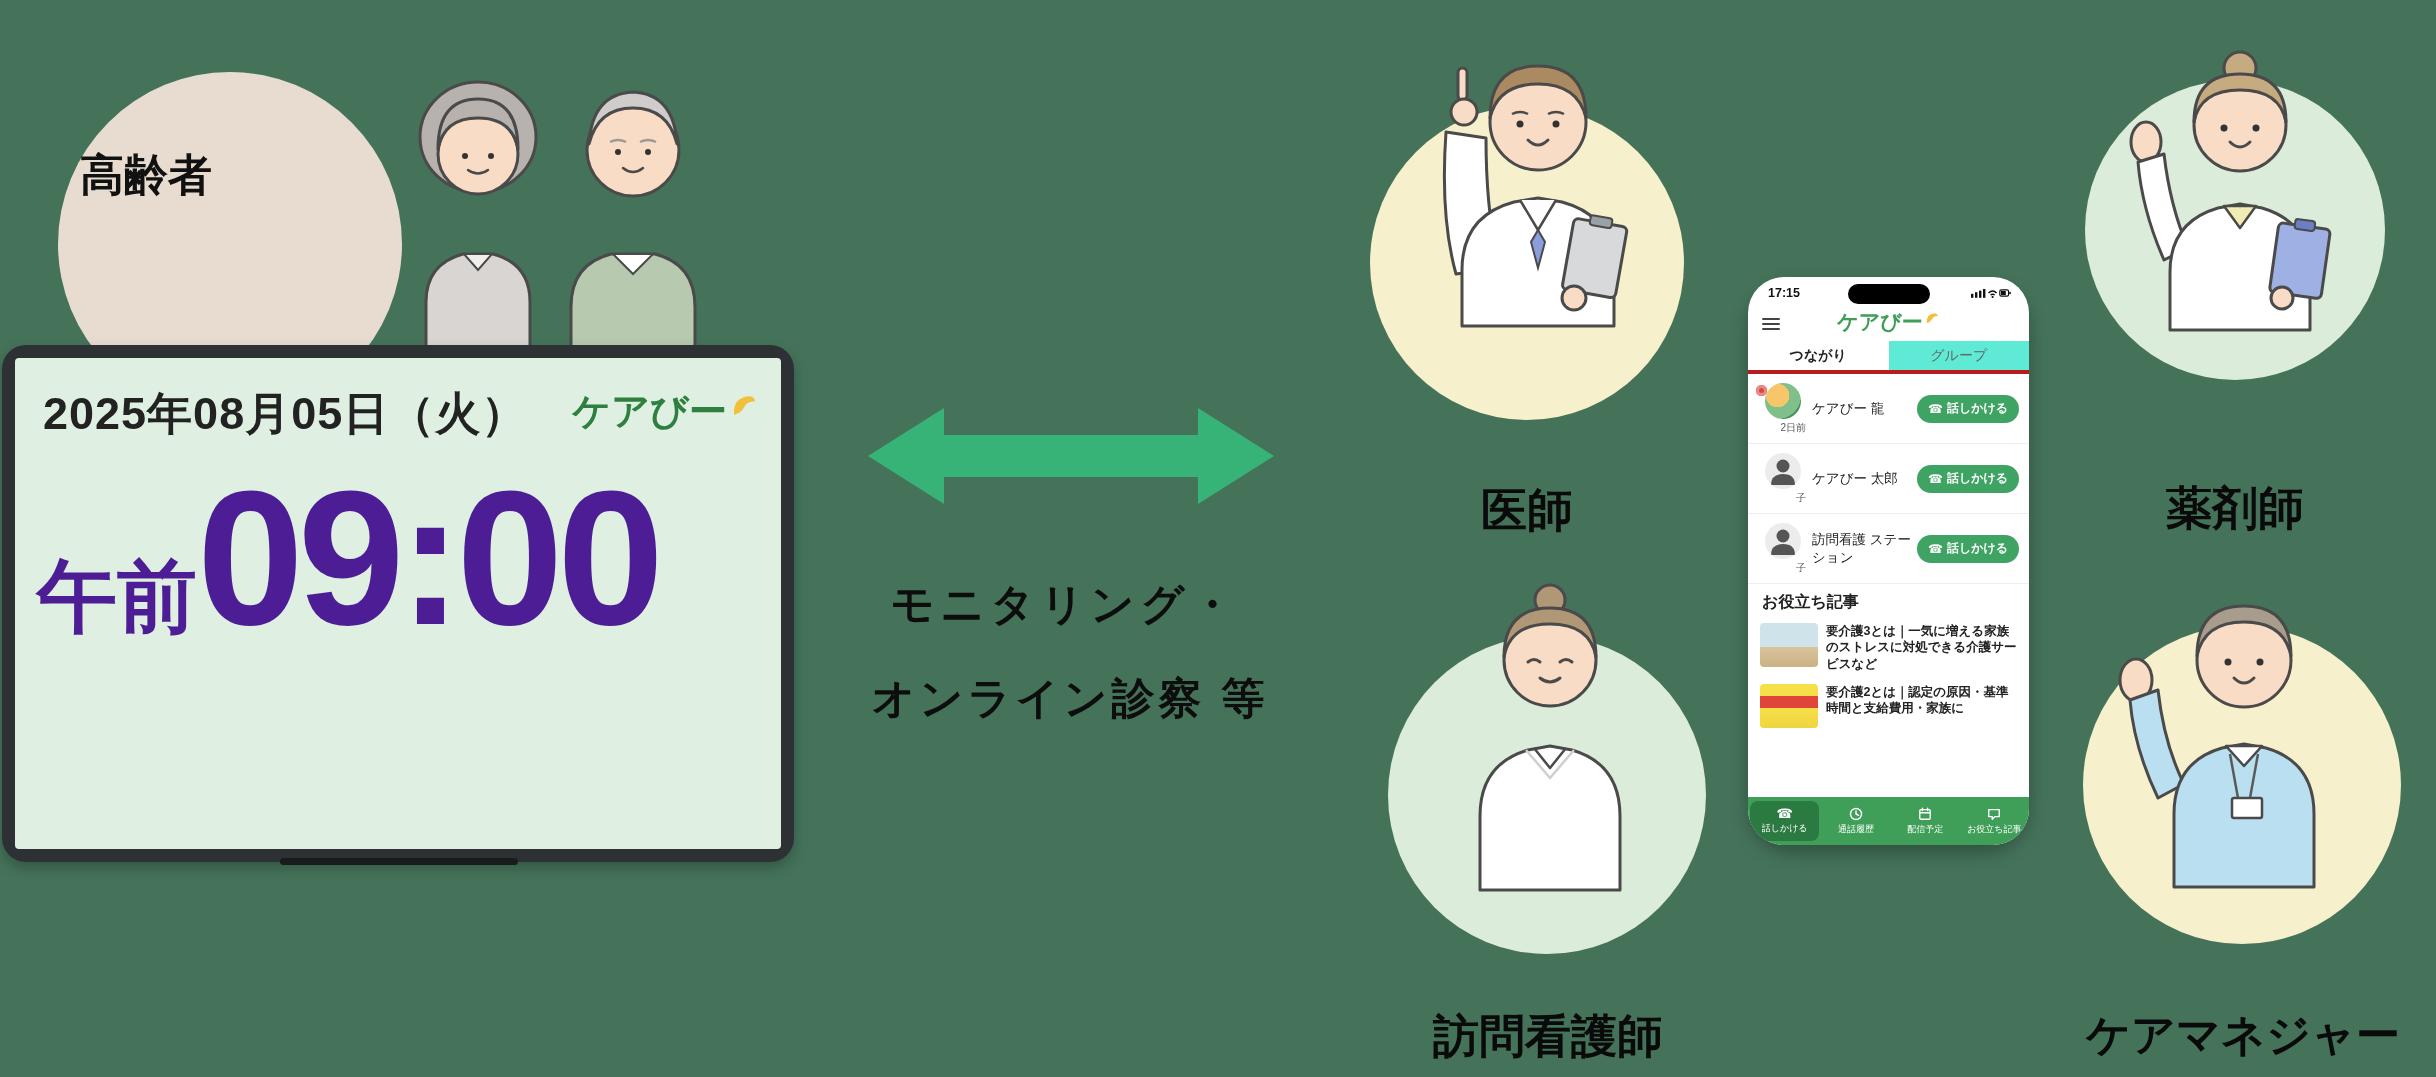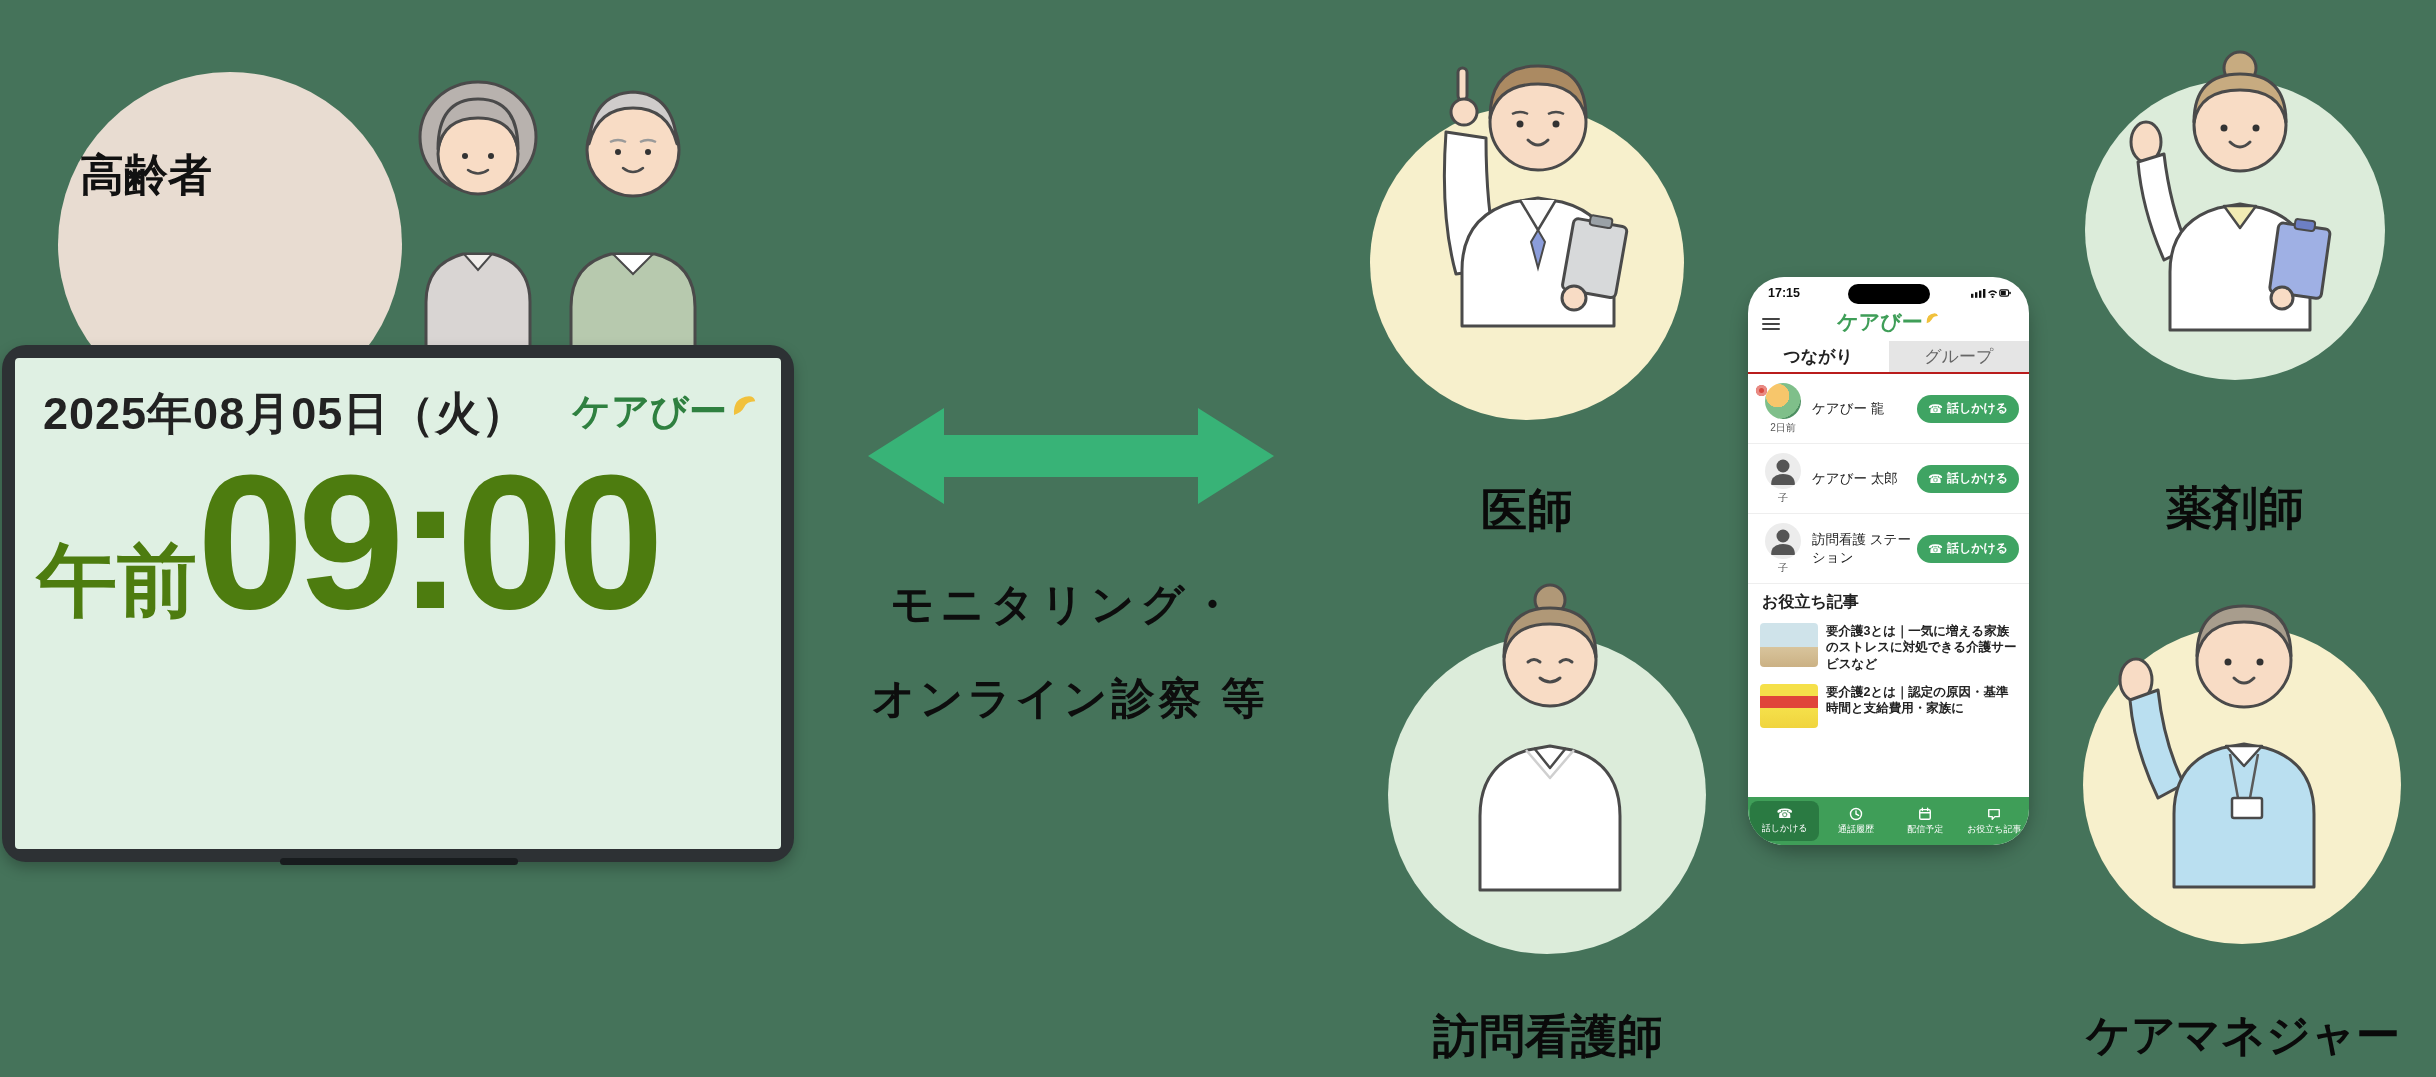--- a/index.html
+++ b/index.html
@@ -19,21 +19,21 @@
   .elder-label{position:absolute;left:80px;top:146px;font-size:44px;font-weight:bold;color:#111;z-index:2}
   .elderly-svg{position:absolute;left:368px;top:52px;width:400px;height:300px;z-index:1}
 
   .tablet{position:absolute;left:2px;top:345px;width:792px;height:517px;background:var(--tab-frame);
           border-radius:24px;padding:13px;z-index:3;box-shadow:0 6px 14px rgba(0,0,0,.25)}
   .tablet-bar{position:absolute;left:280px;top:858px;width:238px;height:7px;background:#181C1E;border-radius:4px;z-index:4}
   .tablet-screen{position:relative;width:100%;height:100%;background:var(--tab-screen);border-radius:4px;overflow:hidden}
   .t-date{position:absolute;left:28px;top:26px;font-size:45px;font-weight:bold;color:#222;letter-spacing:1px;white-space:nowrap}
   .t-brand{position:absolute;right:22px;top:28px;display:flex;align-items:center;gap:2px;font-size:38px;font-weight:bold;color:var(--brand-green);white-space:nowrap}
   .t-brand svg{width:30px;height:30px;margin-top:-14px}
-  .t-time{position:absolute;left:22px;top:88px;display:flex;align-items:baseline;white-space:nowrap;color:#4d7c0f}
+  .t-time{position:absolute;left:22px;top:104px;display:flex;align-items:baseline;white-space:nowrap;color:#4c1d95}
   .t-period{font-size:80px;font-weight:bold}
   .t-clock{font-size:192px;font-weight:bold;letter-spacing:-6px;line-height:1}
   .t-btn{position:absolute;right:22px;bottom:22px;width:216px;height:62px;background:var(--orange);border:none;
          border-radius:8px;color:#fff;font-size:32px;font-weight:bold;font-family:inherit;cursor:pointer}
 
   
   .arrow-svg{position:absolute;left:862px;top:398px;width:418px;height:116px}
   .center-l1{position:absolute;left:830px;top:576px;width:470px;text-align:center;font-size:43px;font-weight:bold;letter-spacing:6px;color:var(--ink);white-space:nowrap}
   .center-l2{position:absolute;left:810px;top:670px;width:520px;text-align:center;font-size:43px;font-weight:bold;letter-spacing:4px;color:var(--ink);white-space:nowrap}
 
@@ -60,25 +60,25 @@
   .phone-screen{position:relative;width:100%;height:100%;background:#fff;border-radius:36px;overflow:hidden;
                 display:flex;flex-direction:column;font-size:13px}
   .p-island{position:absolute;left:50%;top:7px;transform:translateX(-50%);width:82px;height:20px;background:#000;border-radius:11px;z-index:9}
   .p-status{height:26px;display:flex;align-items:center;justify-content:space-between;padding:6px 18px 0 20px}
   .p-time{font-size:12.5px;font-weight:bold;color:#111}
   .p-header{position:relative;height:38px;display:flex;align-items:center;justify-content:center}
   .p-burger{position:absolute;left:14px;top:12px;width:18px;cursor:pointer}
   .p-burger i{display:block;height:2px;background:#444;margin:3px 0;border-radius:1px}
   .p-brand{display:flex;align-items:center;gap:1px;font-size:21px;font-weight:bold;color:var(--app-green)}
   .p-brand svg{width:16px;height:16px;margin-top:-8px}
-  .p-tabs{display:flex;height:33px;background:#e5e5e5;border-bottom:2px solid #b91c1c;font-size:17px}
+  .p-tabs{display:flex;height:33px;background:#5eead4;border-bottom:4px solid #b91c1c;font-size:14px}
   .p-tab{flex:1;display:flex;align-items:center;justify-content:center;color:#666;cursor:pointer}
   .p-tab.active{background:#fff;color:#222;font-weight:bold}
   .p-row{height:70px;display:flex;align-items:center;padding:0 10px 0 12px;border-bottom:1px solid #eee}
-  .p-avatar-wrap{position:relative;width:46px;text-align:center;flex:none}
+  .p-avatar-wrap{position:relative;width:46px;text-align:right;flex:none}
   .p-avatar{width:36px;height:36px;border-radius:50%;margin:0 auto;background:#ececec;overflow:hidden}
   .p-avatar.v1{background:radial-gradient(circle at 35% 35%,#f7c66b 0 35%,#7fbf8a 36% 70%,#4e8f62 71% 100%)}
   .p-avatar svg{width:36px;height:36px;display:block}
   .p-badge{position:absolute;left:-4px;top:2px;width:11px;height:11px;border-radius:50%;background:#d8483e;box-shadow:inset 0 0 0 3px #e98b84}
   .p-sub{font-size:10px;color:#555;margin-top:2px}
   .p-name{flex:1;font-size:13.5px;color:#222;padding-left:6px;text-align:left}
   .p-call{flex:none;display:flex;align-items:center;gap:4px;height:28px;padding:0 11px;border:none;border-radius:14px;
           background:var(--btn-green);color:#fff;font-size:12px;font-weight:bold;font-family:inherit;cursor:pointer}
   .p-call-ico{font-size:12px}
   .p-art-head{padding:8px 14px 4px;font-size:16px;font-weight:bold;color:#222;text-align:left}

